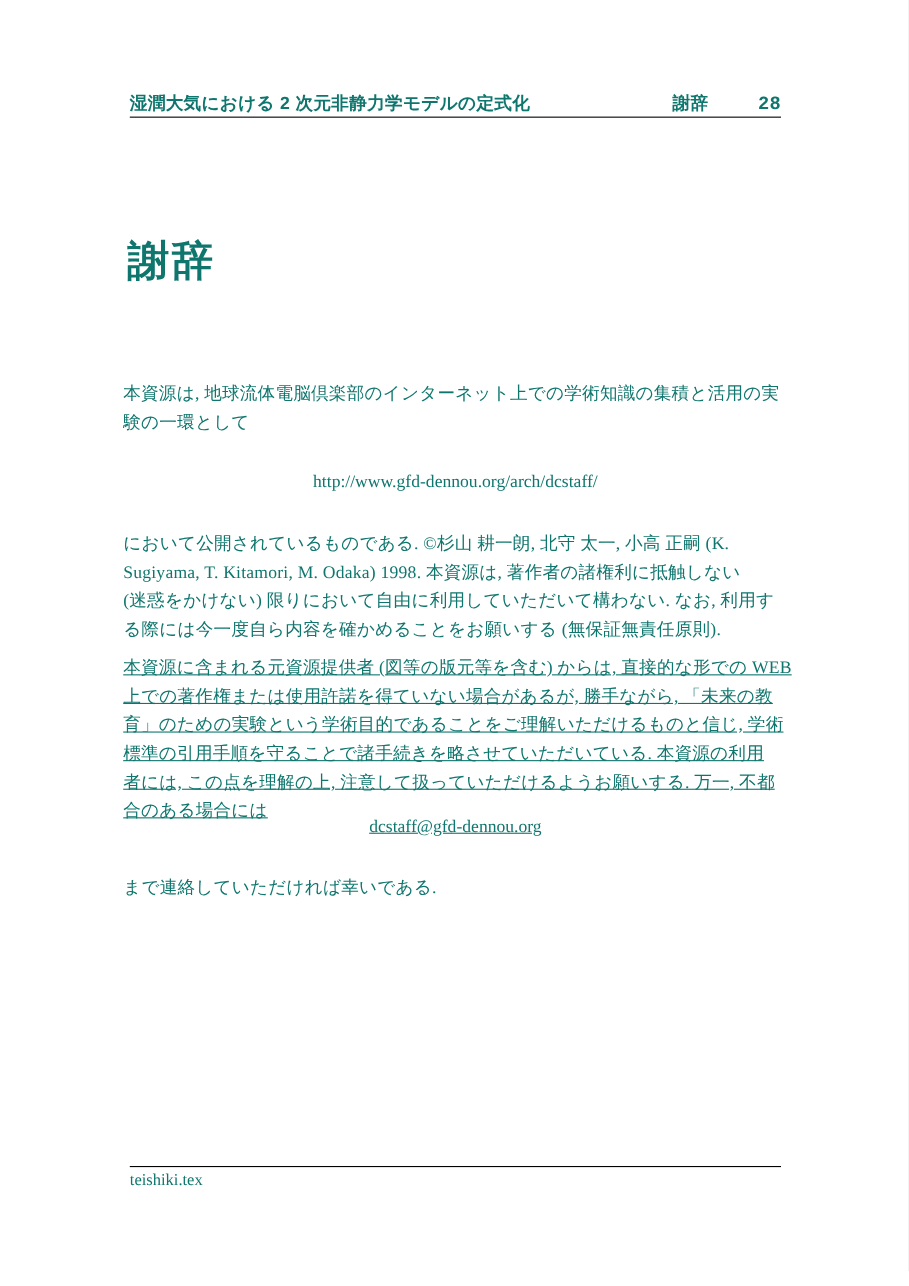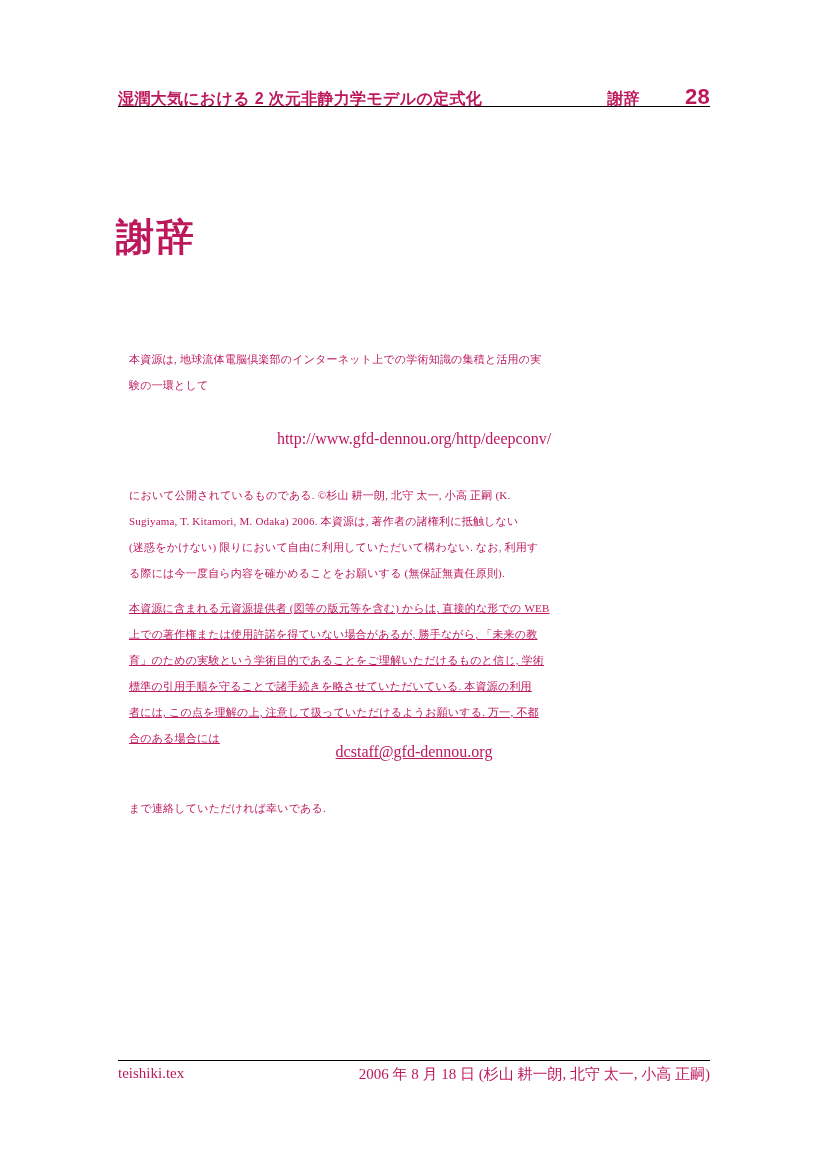--- a/index.html
+++ b/index.html
@@ -2,42 +2,42 @@
 <html><head>
 <meta charset="utf-8">
 <style>
   * { margin: 0; padding: 0; box-sizing: border-box; }
   html, body { background: #e8e8e8; }
   .page {
     position: relative;
     width: 826px;
     height: 1169px;
     background: #ffffff;
-    color: #be185d;
+    color: #0f766e;
     font-family: "Liberation Serif", "DejaVu Serif", serif;
     overflow: hidden;
     margin: 0 auto;
   }
   
   .header {
     position: absolute;
     left: 118px; top: 84px;
     width: 592px;
     display: flex;
     align-items: flex-end;
     font-family: "Liberation Sans", "DejaVu Sans", sans-serif;
     font-weight: bold;
     font-size: 16px;
     letter-spacing: 0.3px;
   }
   .h-left { flex: 1; }
   .h-page {
     margin-left: 45px;
-    font-family: Liberation Sans, sans-serif;
-    font-size: 22px;
+    font-family: Liberation Mono, monospace;
+    font-size: 17px;
   }
   .header-rule, .footer-rule {
     position: absolute;
     left: 118px;
     width: 592px;
     height: 1px;
     background: #000000;
   }
   .header-rule { top: 106px; }
   .footer-rule { top: 1060px; }
@@ -46,23 +46,23 @@
     position: absolute;
     left: 116px; top: 212px;
     font-family: "Liberation Sans", "DejaVu Sans", sans-serif;
     font-weight: 600;
     font-size: 38px;
     letter-spacing: 2px;
   }
   
   .para {
     position: absolute;
-    left: 129px;
+    left: 112px;
     width: 660px;
-    font-size: 11px;
+    font-size: 16px;
     line-height: 26px;
     letter-spacing: 0.2px;
     white-space: pre-line;
   }
   .p1 { top: 346px; }
   .p2 { top: 482px; }
   .p3 { top: 595px; text-decoration: underline; }
   .p4 { top: 763px; margin-top: 32px; }
   .center-line {
     position: absolute;
@@ -74,58 +74,57 @@
   }
   .url { top: 426px; }
   .email { top: 739px; text-decoration: underline; }
   
   .footer {
     position: absolute;
     left: 118px; top: 1065px;
     width: 592px;
     display: flex;
     justify-content: space-between;
-    align-items: flex-start;
+    align-items: center;
     font-size: 15px;
   }
 </style>
 </head>
 <body>
 
 <div class="page">
 
   <div class="header">
     <span class="h-left">湿潤大気における 2 次元非静力学モデルの定式化</span>
     <span class="h-sec">謝辞</span>
     <span class="h-page">28</span>
   </div>
   <div class="header-rule"></div>
 
   <h1 class="title">謝辞</h1>
 
   <div class="para p1">本資源は, 地球流体電脳倶楽部のインターネット上での学術知識の集積と活用の実
 験の一環として</div>
 
-  <div class="center-line url">http://www.gfd-dennou.org/http/deepconv/</div>
+  <div class="center-line url">http://www.gfd-dennou.org/arch/dcstaff/</div>
 
   <div class="para p2">において公開されているものである. ©杉山 耕一朗, 北守 太一, 小高 正嗣 (K.
-Sugiyama, T. Kitamori, M. Odaka) 2006. 本資源は, 著作者の諸権利に抵触しない
+Sugiyama, T. Kitamori, M. Odaka) 1998. 本資源は, 著作者の諸権利に抵触しない
 (迷惑をかけない) 限りにおいて自由に利用していただいて構わない. なお, 利用す
 る際には今一度自ら内容を確かめることをお願いする (無保証無責任原則).</div>
 
   <div class="para p3">本資源に含まれる元資源提供者 (図等の版元等を含む) からは, 直接的な形での WEB
 上での著作権または使用許諾を得ていない場合があるが, 勝手ながら, 「未来の教
 育」のための実験という学術目的であることをご理解いただけるものと信じ, 学術
 標準の引用手順を守ることで諸手続きを略させていただいている. 本資源の利用
 者には, この点を理解の上, 注意して扱っていただけるようお願いする. 万一, 不都
 合のある場合には</div>
 
   <div class="center-line email">dcstaff@gfd-dennou.org</div>
 
   <div class="para p4">まで連絡していただければ幸いである.</div>
 
   <div class="footer-rule"></div>
   <div class="footer">
     <span>teishiki.tex</span>
-    <span>2006 年 8 月 18 日 (杉山 耕一朗, 北守 太一, 小高 正嗣)</span>
   </div>
 
 </div>
 
 </body></html>

